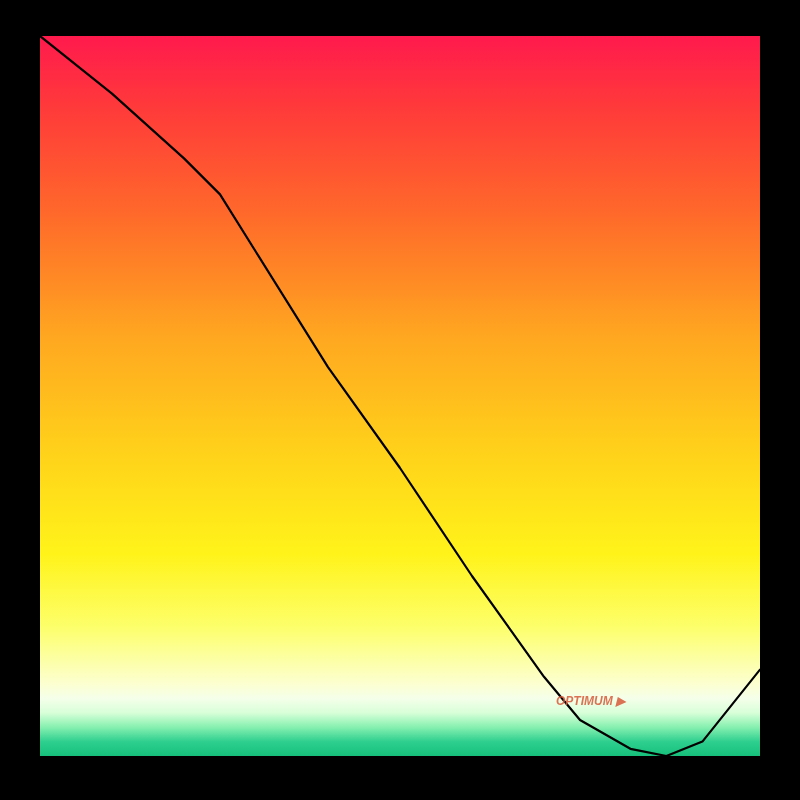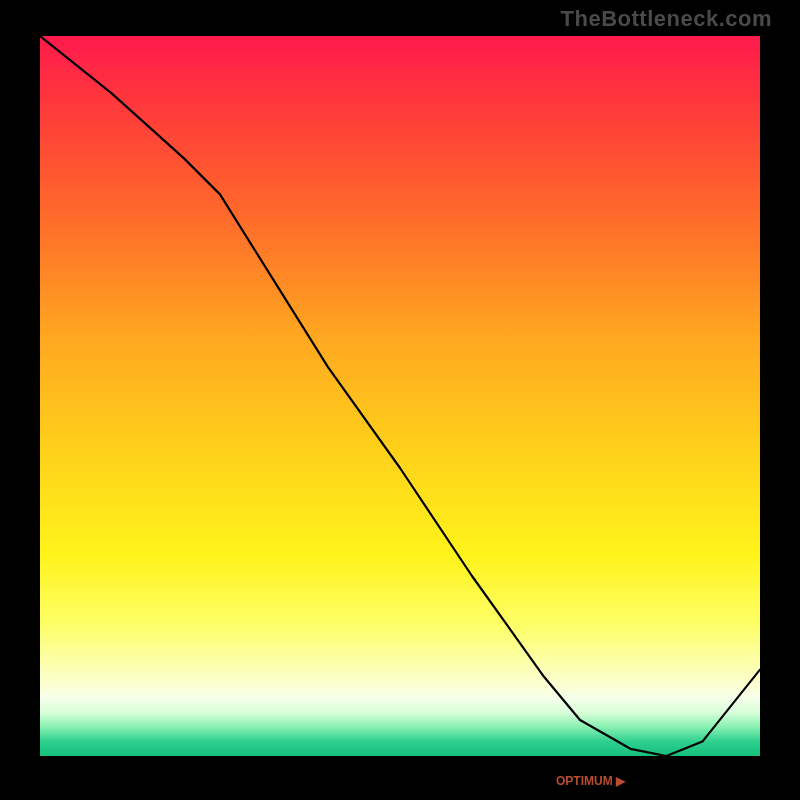--- a/index.html
+++ b/index.html
@@ -70,24 +70,23 @@
     font-weight: 700;
     letter-spacing: 0;
     white-space: nowrap;
     opacity: 0.85;
   }
 </style>
 </head>
 <body>
 
 <div class="container">
-  <div class="watermark">TheBottleneck.com</div>
 
   <div class="plot">
     <div class="gradient"></div>
 
     <svg class="curve" viewBox="0 0 720 720" preserveAspectRatio="none">
       <path id="series-path" fill="none" stroke="#000" stroke-width="2.2" stroke-linejoin="round" stroke-linecap="round" d="M0.0 0.0 L72.0 57.6 L144.0 122.4 L180.0 158.4 L216.0 216.0 L288.0 331.2 L360.0 432.0 L432.0 540.0 L504.0 640.8 L540.0 684.0 L590.4 712.8 L626.4 720.0 L662.4 705.6 L720.0 633.6"></path>
     </svg>
 
-    <div class="label-blob" id="ann-0" style="left: 516px; top: 738px;">OPTIMUM ▶</div>
+    <div class="label-blob" id="ann-0" style="left: 516px; top: 658px; font-style: italic;">OPTIMUM ▶</div>
   </div>
 </div>
 
 </body></html>

